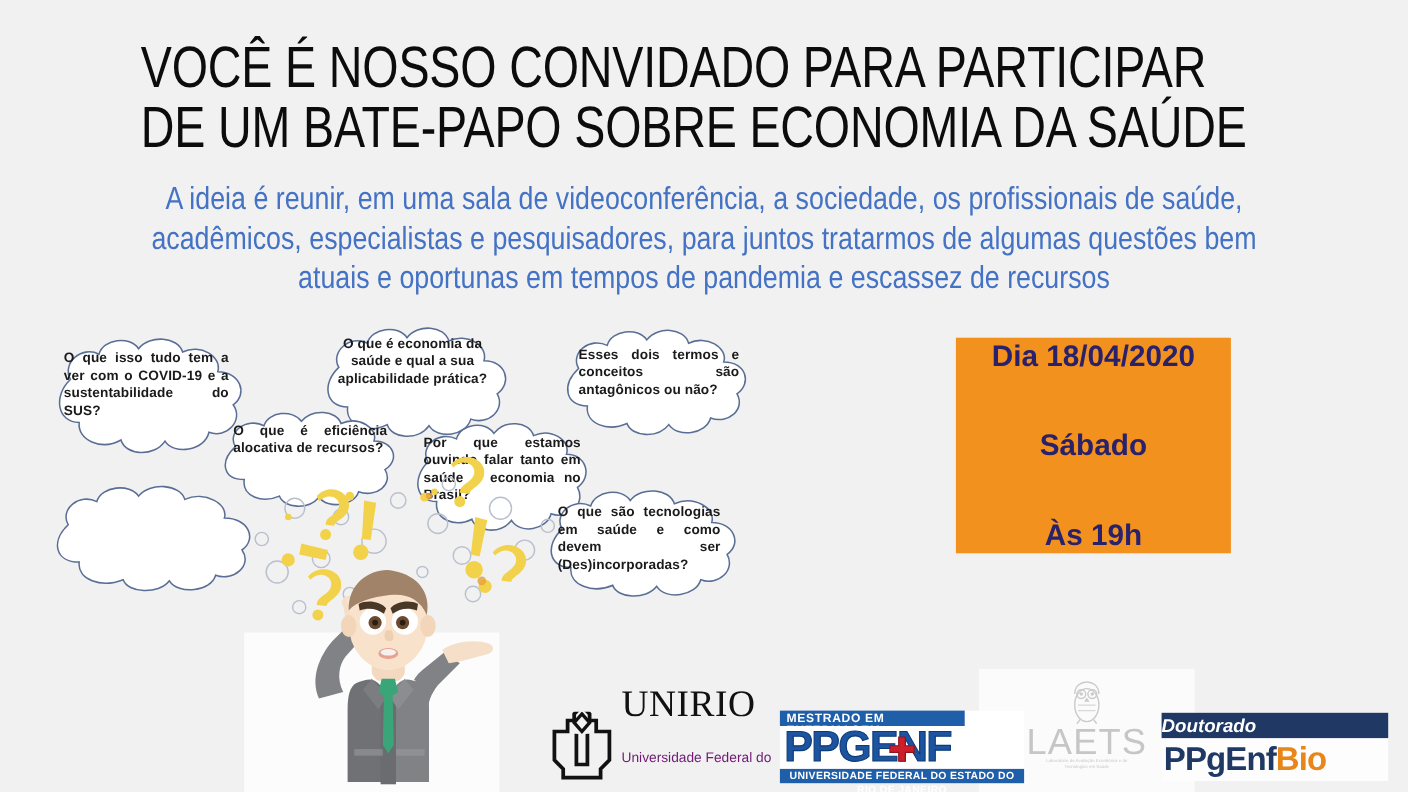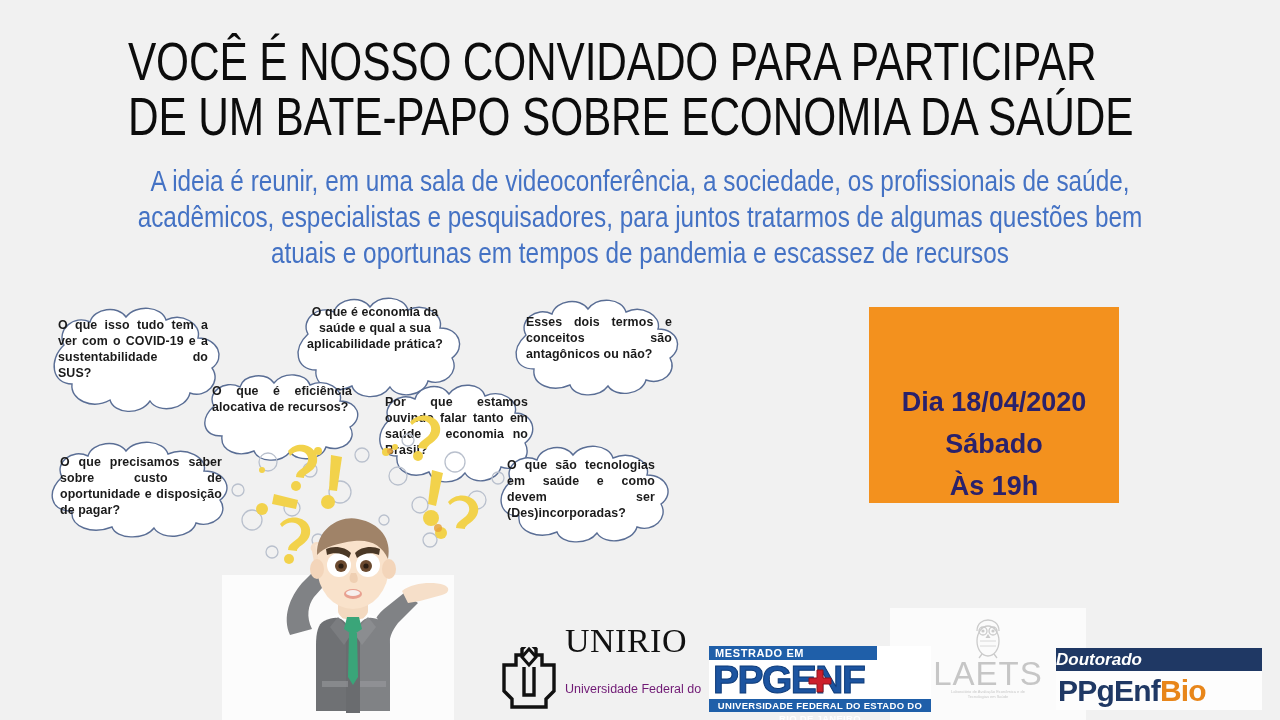--- a/index.html
+++ b/index.html
@@ -127,21 +127,21 @@
   .date-box {
     position: absolute;
     left: 869px;
     top: 307px;
     width: 250px;
     height: 196px;
     background: #f3911e;
     display: flex;
     flex-direction: column;
     align-items: center;
-    justify-content: flex-end;
+    justify-content: space-between;
     gap: 8px;
   }
   .date-line {
     color: #2a216b;
     font-family: "Liberation Sans", sans-serif;
     font-weight: bold;
     font-size: 27px;
     line-height: 34px;
     text-align: center;
     white-space: nowrap;
@@ -381,21 +381,20 @@
       <div class="btext" style="left:20px; top:17px; width:143px; font-size:12.4px;">Por que estamos ouvindo falar tanto em saúde e economia no Brasil?</div>
     </div>
 
     <div class="bubble" style="left:32px; top:437px; width:222px; height:105px;">
       <svg width="222" height="105" viewBox="0 0 222 105" aria-hidden="true">
         <path d="M30 40 C22 26, 40 11, 56 19 C60 5, 86 2, 94 14 C104 1, 132 3, 136 17
                  C154 9, 176 21, 172 34 C194 34, 202 53, 188 63 C198 77, 180 92, 164 86
                  C160 101, 130 104, 122 91 C112 104, 84 102, 80 90 C60 98, 38 90, 40 74
                  C18 74, 14 55, 30 40 Z" fill="#ffffff" stroke="#5a6e95" stroke-width="1.4"></path>
       </svg>
-      <div class="btext" style="left:28px; top:18px; width:162px; font-size:12.4px;">O que precisamos saber sobre custo de oportunidade e disposição de pagar?</div>
     </div>
 
     <div class="bubble" style="left:483px; top:440px; width:200px; height:108px;">
       <svg width="200" height="108" viewBox="0 0 200 108" aria-hidden="true">
         <path d="M28 41 C20 27, 38 12, 54 20 C58 6, 82 3, 90 15 C100 2, 126 4, 130 18
                  C148 10, 168 22, 164 35 C184 35, 192 54, 178 64 C186 78, 170 93, 154 87
                  C150 102, 122 106, 114 93 C104 106, 78 104, 74 92 C56 100, 34 92, 36 76
                  C16 76, 12 56, 28 41 Z" fill="#ffffff" stroke="#5a6e95" stroke-width="1.4"></path>
       </svg>
       <div class="btext" style="left:24px; top:18px; width:148px; font-size:12.4px;">O que são tecnologias em saúde e como devem ser (Des)incorporadas?</div>

